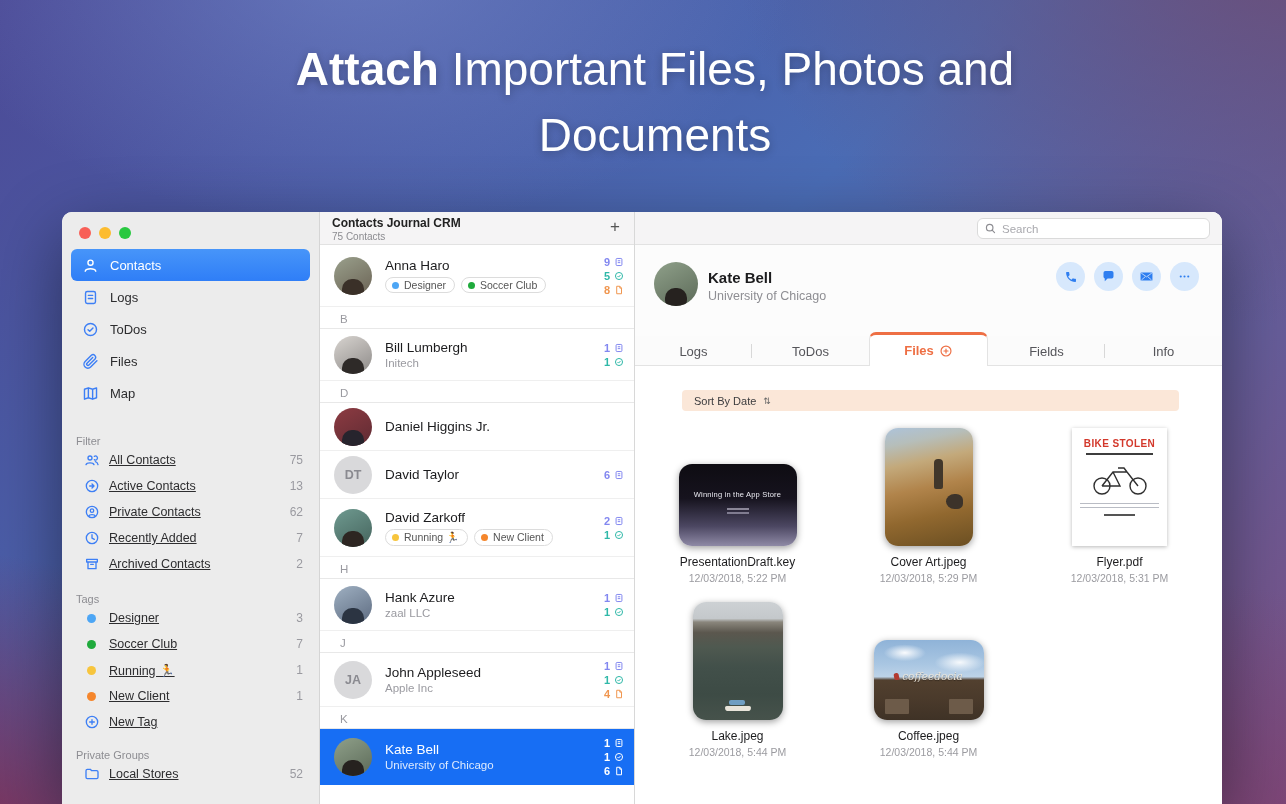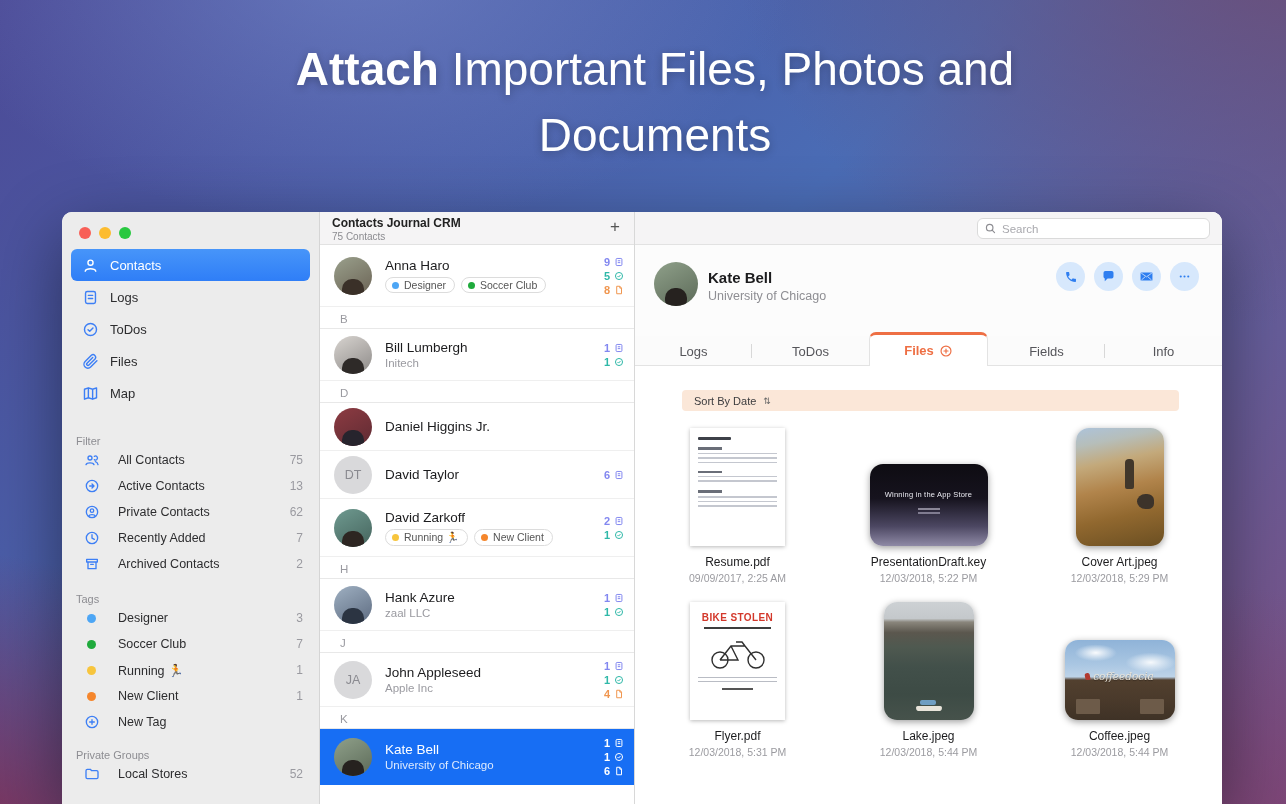--- a/index.html
+++ b/index.html
@@ -34,21 +34,21 @@
   .nav-item { display:flex; align-items:center; gap:11px; height:32px; margin:0 9px;
     padding-left:11px; border-radius:6px; font-size:13px; color:#2d2d2f; cursor:default; }
   .nav-item .ic { color:#3d7ff5; display:flex; }
   .nav-item.active { background:linear-gradient(180deg,#4795f9,#2f7ef7); color:#fff; }
   .nav-item.active .ic { color:#fff; }
   .sec-label { font-size:11px; color:#8d8d92; padding-left:14px; font-weight:500; }
   .sl-filter { margin-top:26px; } .sl-tags { margin-top:16px; } .sl-groups { margin-top:14px; }
   .side-row { display:flex; align-items:center; height:26px; padding:0 16px 0 21px;
     font-size:12.5px; color:#2d2d2f; }
   .side-row .ic { color:#3d7ff5; display:flex; width:17px; justify-content:center; }
-  .side-row .lbl { flex:1; margin-left:18px; }
+  .side-row .lbl { flex:1; margin-left:9px;text-decoration:underline; }
   .side-row .num { color:#9a9aa0; font-size:12px; }
   .dot { width:9px; height:9px; border-radius:50%; display:inline-block; }
   .dot.blue { background:#4da6f5; } .dot.green { background:#1faa3c; }
   .dot.yellow { background:#f7c53d; } .dot.orange { background:#f5862c; }
   svg.i { display:block; }
 
   
   .clist { width:315px; flex-shrink:0; background:#fff; border-right:1px solid #d8d8d8;
     display:flex; flex-direction:column; }
   .clist-head { height:33px; background:#f5f4f5; border-bottom:1px solid #e2e2e2;
@@ -63,21 +63,21 @@
   .av { width:38px; height:38px; border-radius:50%; flex-shrink:0; position:relative; overflow:hidden; }
   .av.ph::after { content:""; position:absolute; left:50%; top:58%; transform:translateX(-50%);
     width:22px; height:22px; border-radius:45%; }
   .av-anna { background:linear-gradient(150deg,#9aa08c,#6b6355); } .av-anna::after { background:#3a3028; }
   .av-bill { background:linear-gradient(150deg,#d8d4d0,#8d8a88); } .av-bill::after { background:#2e2a28; }
   .av-daniel { background:linear-gradient(150deg,#8d3b42,#5f2b33); } .av-daniel::after { background:#27242d; }
   .av-zark { background:linear-gradient(150deg,#6f9a90,#45645d); } .av-zark::after { background:#2d2622; }
   .av-hank { background:linear-gradient(150deg,#9fb0c2,#5d6b80); } .av-hank::after { background:#2b3442; }
   .av-kate { background:linear-gradient(150deg,#8fa08a,#5c6a58); } .av-kate::after { background:#26221f; }
   .av.init { background:#d9d9db; display:flex; align-items:center; justify-content:center;
-    font-size:12.5px; color:#8a8a90; }
+    font-size:12.5px; color:#8a8a90;font-weight:bold; }
   .cmain { margin-left:13px; min-width:0; }
   .cname { font-size:13.5px; font-weight:500; color:#1c1c1e; }
   .ccomp { font-size:11.5px; color:#9a9aa0; margin-top:2px; }
   .tags { display:flex; gap:6px; margin-top:4px; }
   .pill { display:inline-flex; align-items:center; gap:5px; border:1px solid #dcdcdc;
     border-radius:9px; padding:1px 8px 1px 6px; font-size:10.5px; color:#555; background:#fff; }
   .pill .dot { width:7px; height:7px; }
   .cnts { position:absolute; right:10px; top:50%; transform:translateY(-50%);
     display:flex; flex-direction:column; gap:2px; align-items:flex-end; }
   .cnt { display:flex; align-items:center; gap:4px; font-size:11px; font-weight:500; }
@@ -656,33 +656,20 @@
     </div>
 
     <div class="content">
       <div class="sortbar">
         <span>Sort By Date</span>
         <span class="sort-glyph">⇅</span>
       </div>
 
       <div class="files-grid">
 
-        <div class="file-card">
-          <div class="thumb pg t-resume">
-            <div class="rt"></div>
-            <div class="rh"></div>
-            <div class="rb"></div>
-            <div class="rh"></div>
-            <div class="rb s"></div>
-            <div class="rh"></div>
-            <div class="rb"></div>
-          </div>
-          <div class="fname">Resume.pdf</div>
-          <div class="fdate">09/09/2017, 2:25 AM</div>
-        </div>
 
         <div class="file-card">
           <div class="thumb im t-slide">
             <div class="slide-title">Winning in the App Store</div>
             <div class="slide-sub"></div>
           </div>
           <div class="fname">PresentationDraft.key</div>
           <div class="fdate">12/03/2018, 5:22 PM</div>
         </div>
 

